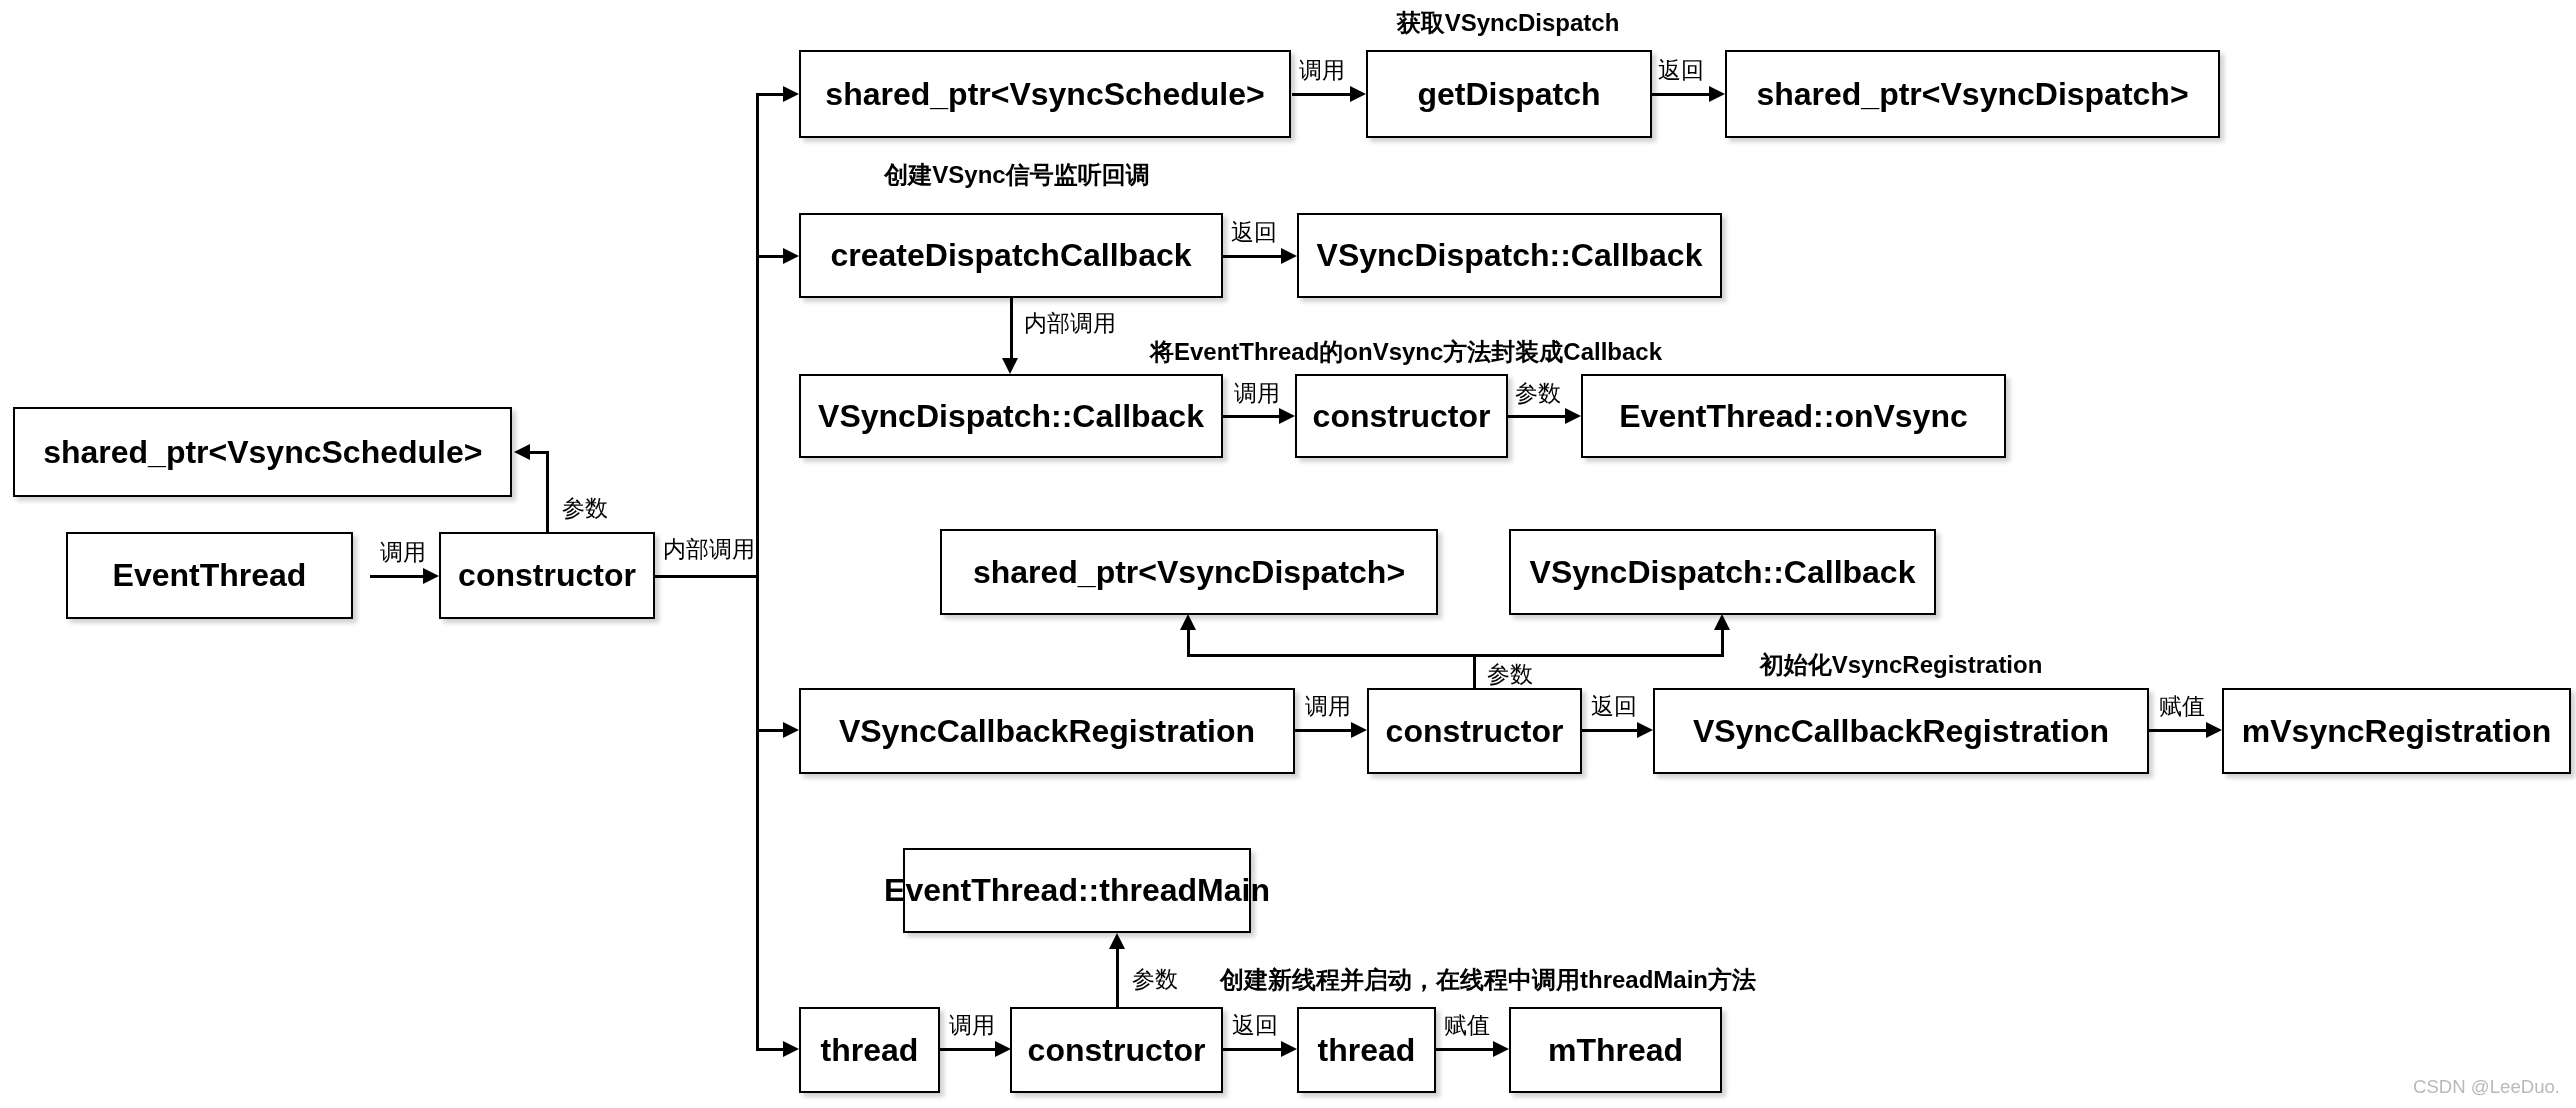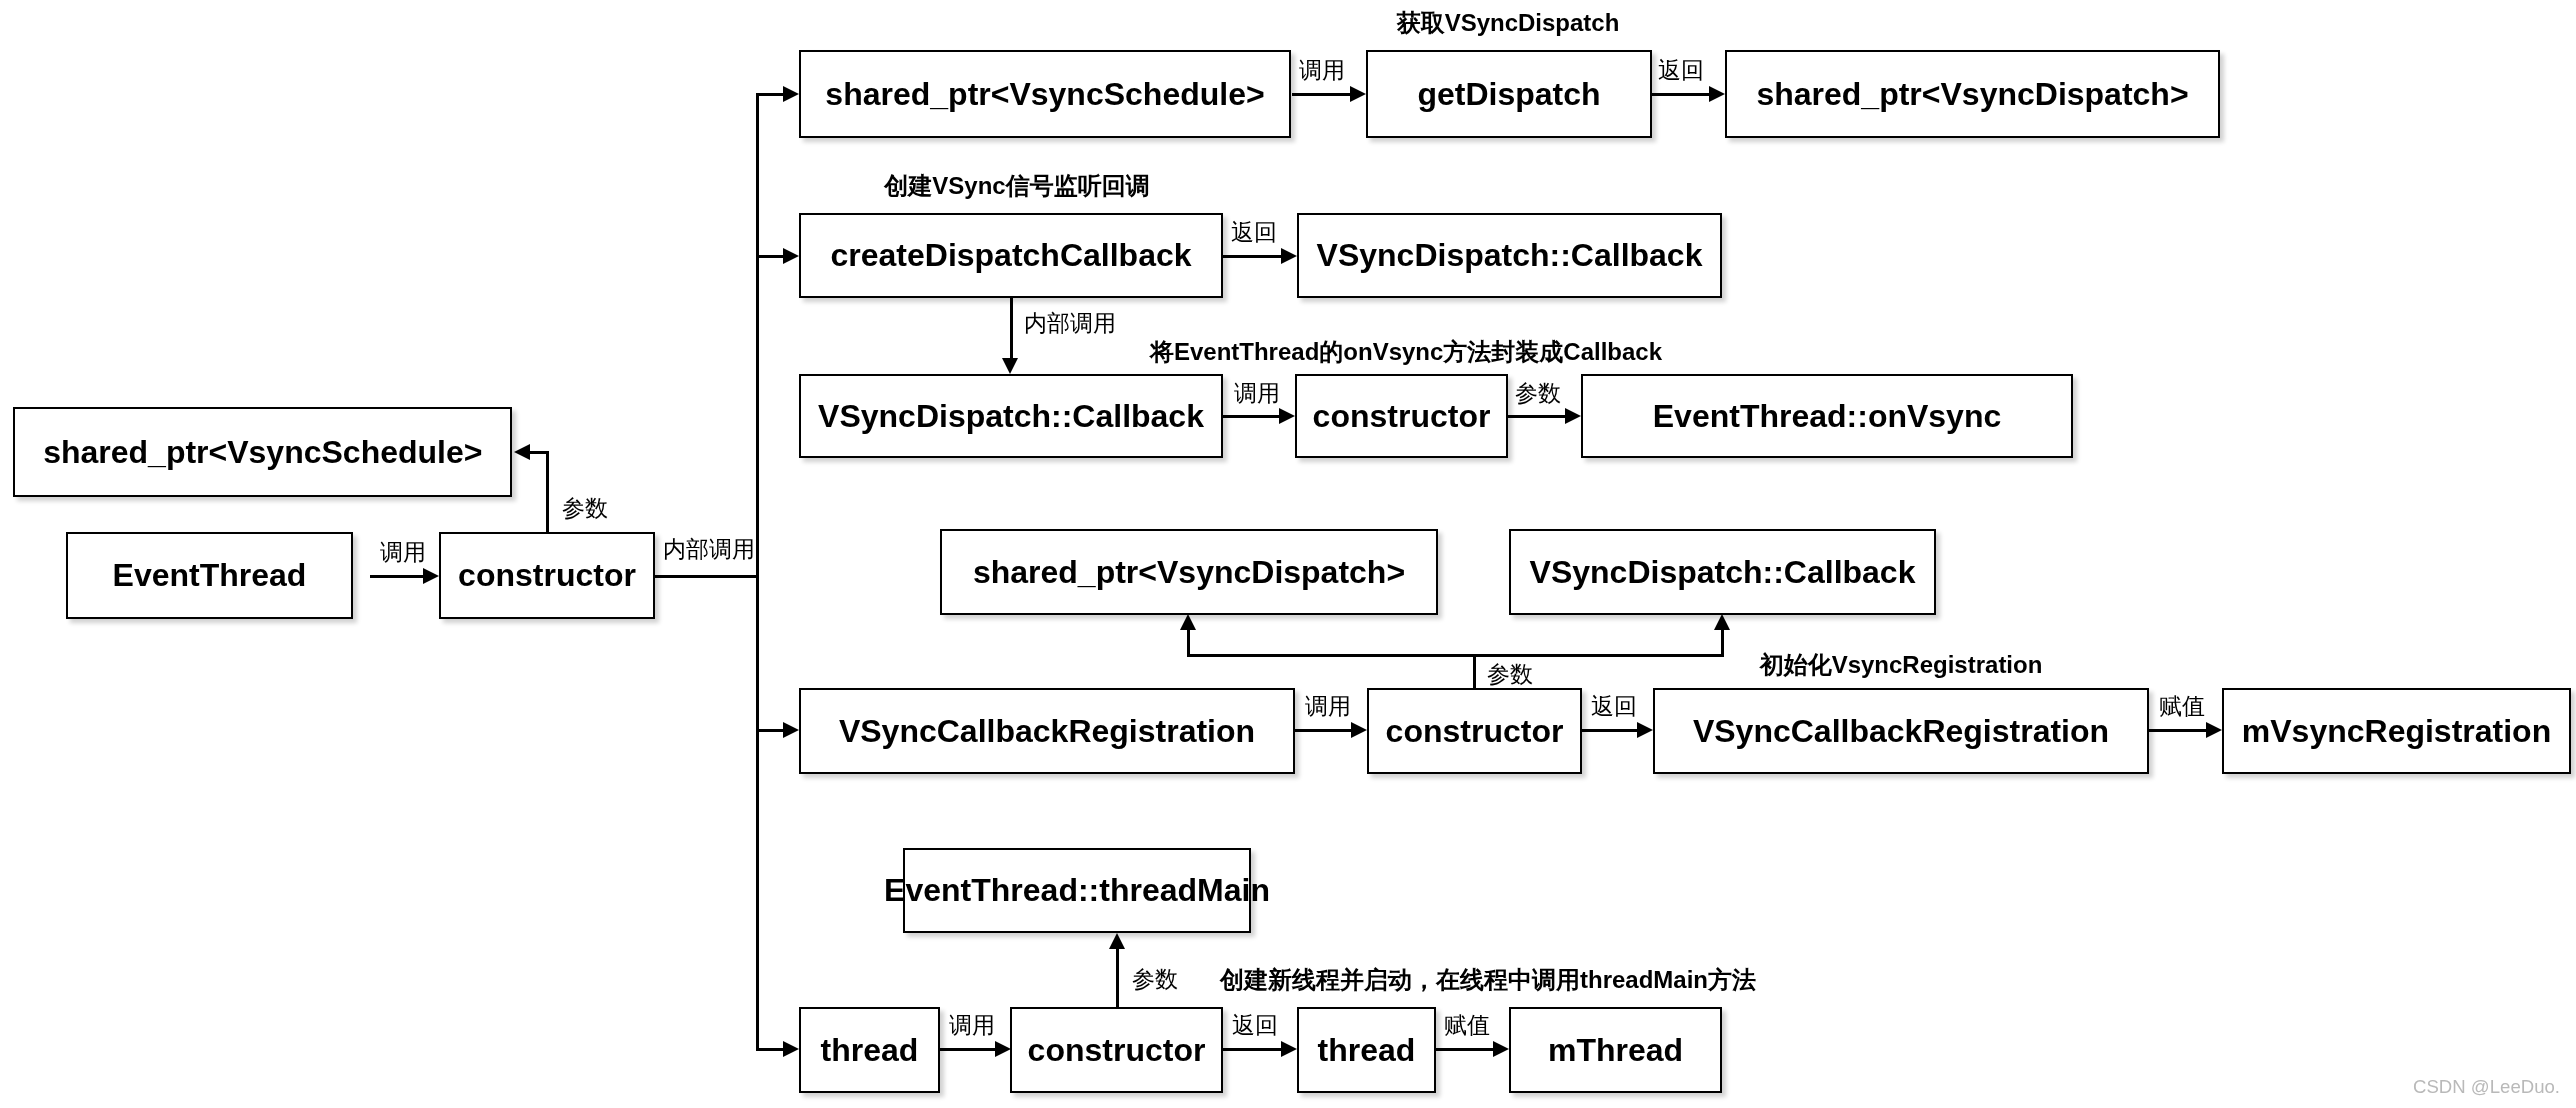--- a/index.html
+++ b/index.html
@@ -32,21 +32,21 @@
 
   <div class="box" style="left:799px;top:50px;width:492px;height:88px;">shared_ptr&lt;VsyncSchedule&gt;</div>
   <div class="box" style="left:1366px;top:50px;width:286px;height:88px;">getDispatch</div>
   <div class="box" style="left:1725px;top:50px;width:495px;height:88px;">shared_ptr&lt;VsyncDispatch&gt;</div>
 
   <div class="box" style="left:799px;top:213px;width:424px;height:85px;">createDispatchCallback</div>
   <div class="box" style="left:1297px;top:213px;width:425px;height:85px;">VSyncDispatch::Callback</div>
 
   <div class="box" style="left:799px;top:374px;width:424px;height:84px;">VSyncDispatch::Callback</div>
   <div class="box" style="left:1295px;top:374px;width:213px;height:84px;">constructor</div>
-  <div class="box" style="left:1581px;top:374px;width:492px;height:84px;">EventThread::onVsync</div>
+  <div class="box" style="left:1581px;top:374px;width:425px;height:84px;">EventThread::onVsync</div>
 
   <div class="box" style="left:13.3px;top:407px;width:499px;height:90px;">shared_ptr&lt;VsyncSchedule&gt;</div>
   <div class="box" style="left:66px;top:532px;width:287px;height:87px;">EventThread</div>
   <div class="box" style="left:439px;top:532px;width:216px;height:87px;">constructor</div>
 
   <div class="box" style="left:940px;top:529px;width:498px;height:86px;">shared_ptr&lt;VsyncDispatch&gt;</div>
   <div class="box" style="left:1509px;top:529px;width:427px;height:86px;">VSyncDispatch::Callback</div>
 
   <div class="box" style="left:799px;top:688px;width:496px;height:86px;">VSyncCallbackRegistration</div>
   <div class="box" style="left:1367px;top:688px;width:215px;height:86px;">constructor</div>
@@ -130,21 +130,21 @@
   <div class="elabel" style="left:1487px;top:659px;">参数</div>
   <div class="elabel" style="left:1305px;top:691px;">调用</div>
   <div class="elabel" style="left:1591px;top:691px;">返回</div>
   <div class="elabel" style="left:2159px;top:691px;">赋值</div>
   <div class="elabel" style="left:1132px;top:964px;">参数</div>
   <div class="elabel" style="left:949px;top:1010px;">调用</div>
   <div class="elabel" style="left:1232px;top:1010px;">返回</div>
   <div class="elabel" style="left:1444px;top:1010px;">赋值</div>
 
   <div class="alabel cx" style="left:1508px;top:7px;">获取VSyncDispatch</div>
-  <div class="alabel cx" style="left:1017px;top:170px;">创建VSync信号监听回调</div>
+  <div class="alabel cx" style="left:1017px;top:159px;">创建VSync信号监听回调</div>
   <div class="alabel cx" style="left:1400px;top:336px;margin-left:6px;">将EventThread的onVsync方法封装成Callback</div>
   <div class="alabel cx" style="left:1901px;top:649px;">初始化VsyncRegistration</div>
   <div class="alabel" style="left:1220px;top:964px;">创建新线程并启动，在线程中调用threadMain方法</div>
 
   <div class="watermark" style="right:16px;bottom:10.6px;">CSDN @LeeDuo.</div>
 
 </div>
 
 
 </body></html>

